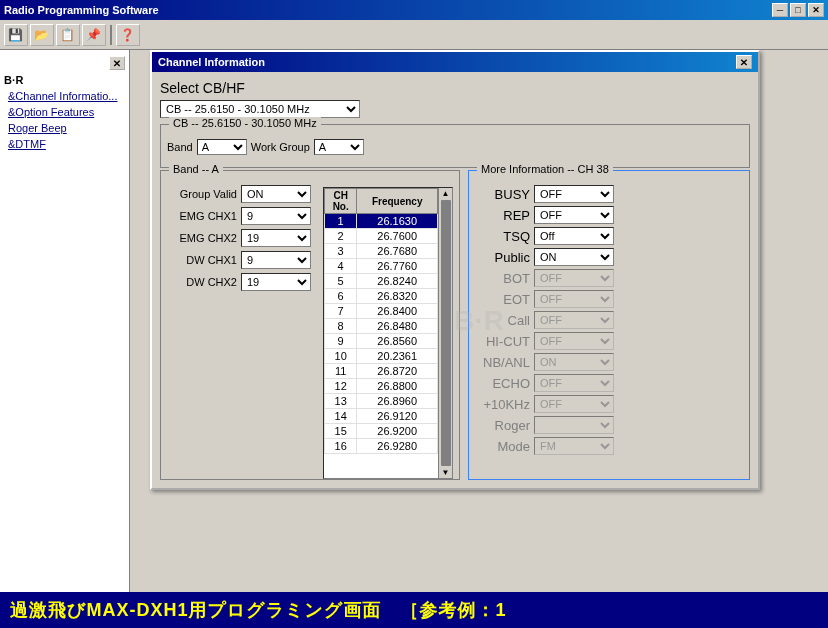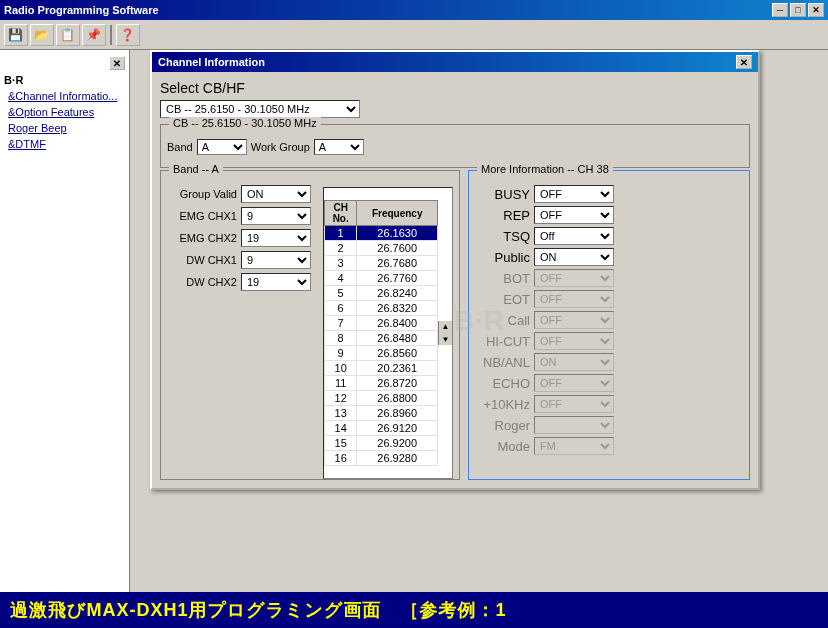--- a/index.html
+++ b/index.html
@@ -286,21 +286,20 @@
     
     .freq-table-container {
       border: 1px inset #808080;
       background: white;
       overflow: hidden;
       width: 130px;
       height: 280px;
       position: absolute;
       right: 6px;
       top: 20px;
-      align-items: center;
     }
 
     .freq-table {
       width: 100%;
       border-collapse: collapse;
       font-size: 11px;
     }
 
     .freq-table th {
       background: #d4d0c8;

